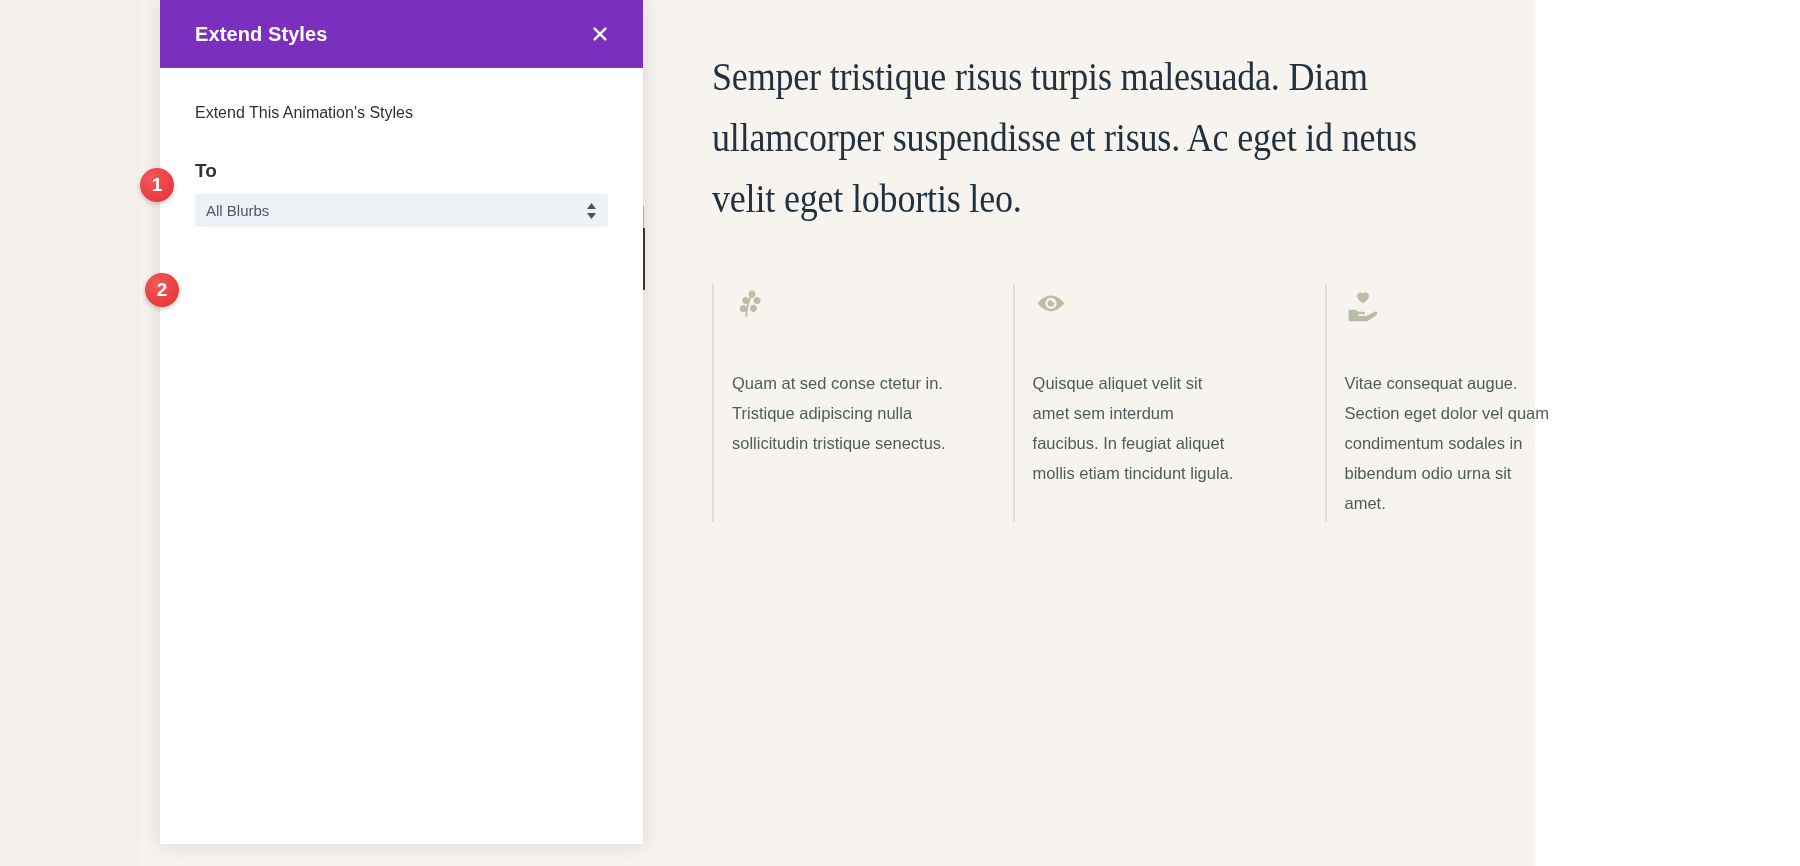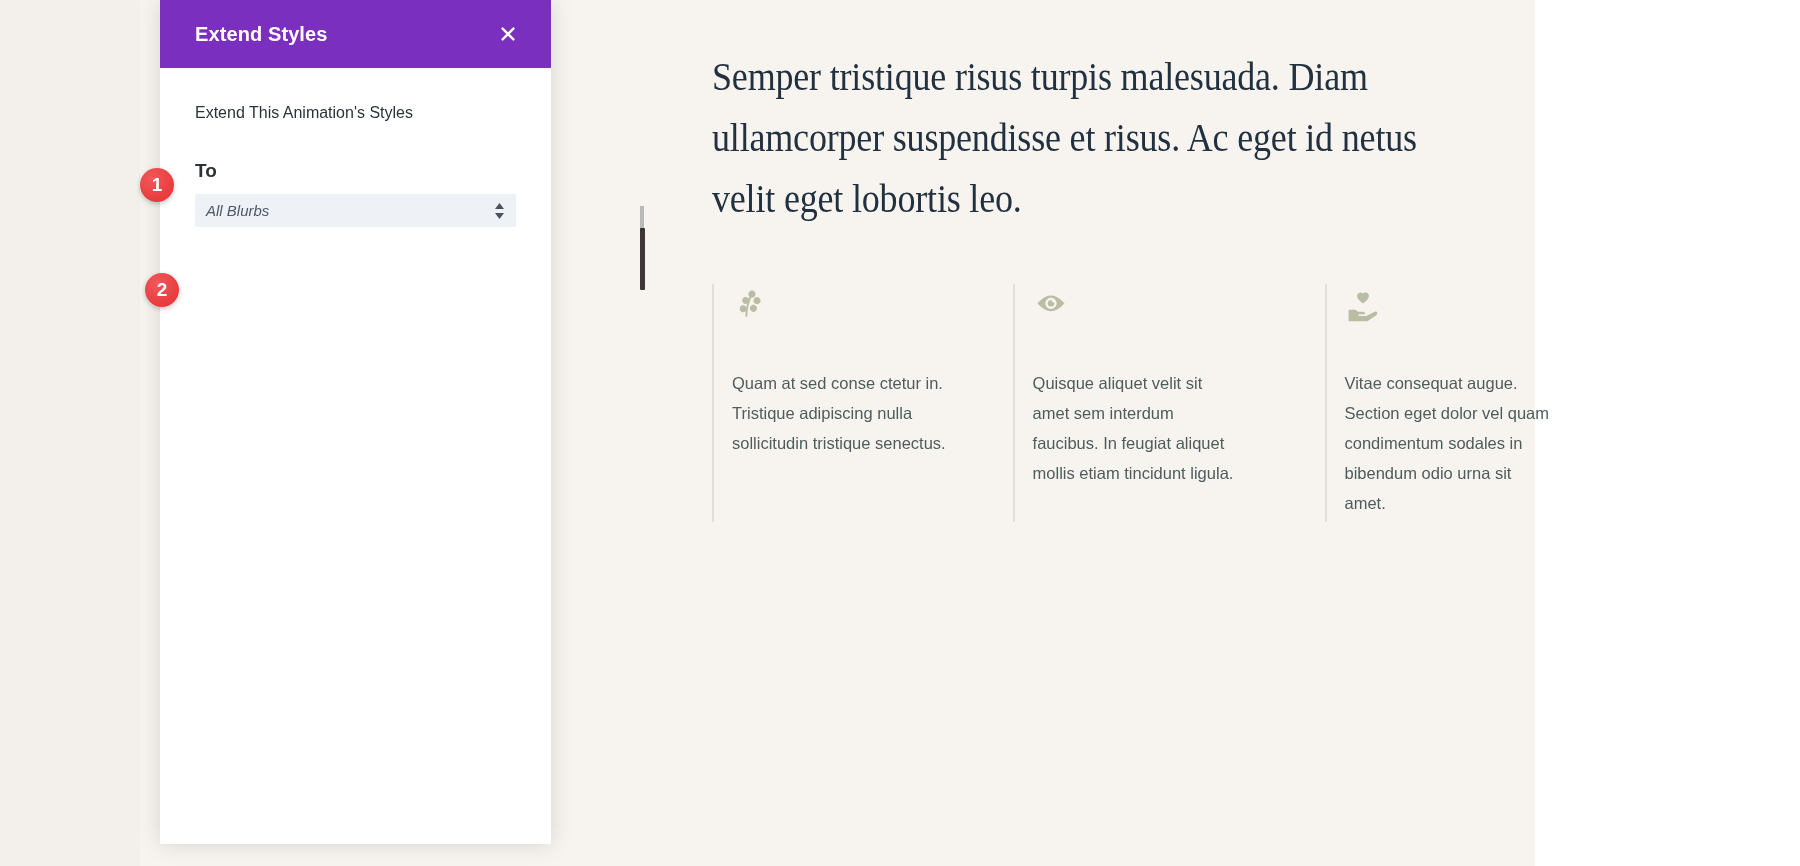--- a/index.html
+++ b/index.html
@@ -119,21 +119,21 @@
     width: 4px;
     height: 24px;
     background: #b9b9b9;
   }
 
   
   .modal {
     position: absolute;
     left: 160px;
     top: 0;
-    width: 391px;
+    width: 483px;
     height: 844px;
     background: #84cc16;
     box-shadow: 0 0 22px rgba(0,0,0,0.13);
     display: flex;
     flex-direction: column;
     z-index: 5;
   }
   .modal-header {
     background: #7b2fbe;
     height: 68px;
@@ -185,21 +185,20 @@
   .select-box {
     position: relative;
     background: #eef1f6;
     height: 33px;
     display: flex;
     align-items: center;
     padding: 0 36px 0 11px;
     box-sizing: border-box;
     border-radius: 2px;
     cursor: pointer;
-    font-style: italic;
   }
   .select-value {
     font-size: 15px;
     color: #4c5866;
   }
   .select-arrows {
     position: absolute;
     right: 12px;
     top: 50%;
     transform: translateY(-50%);

